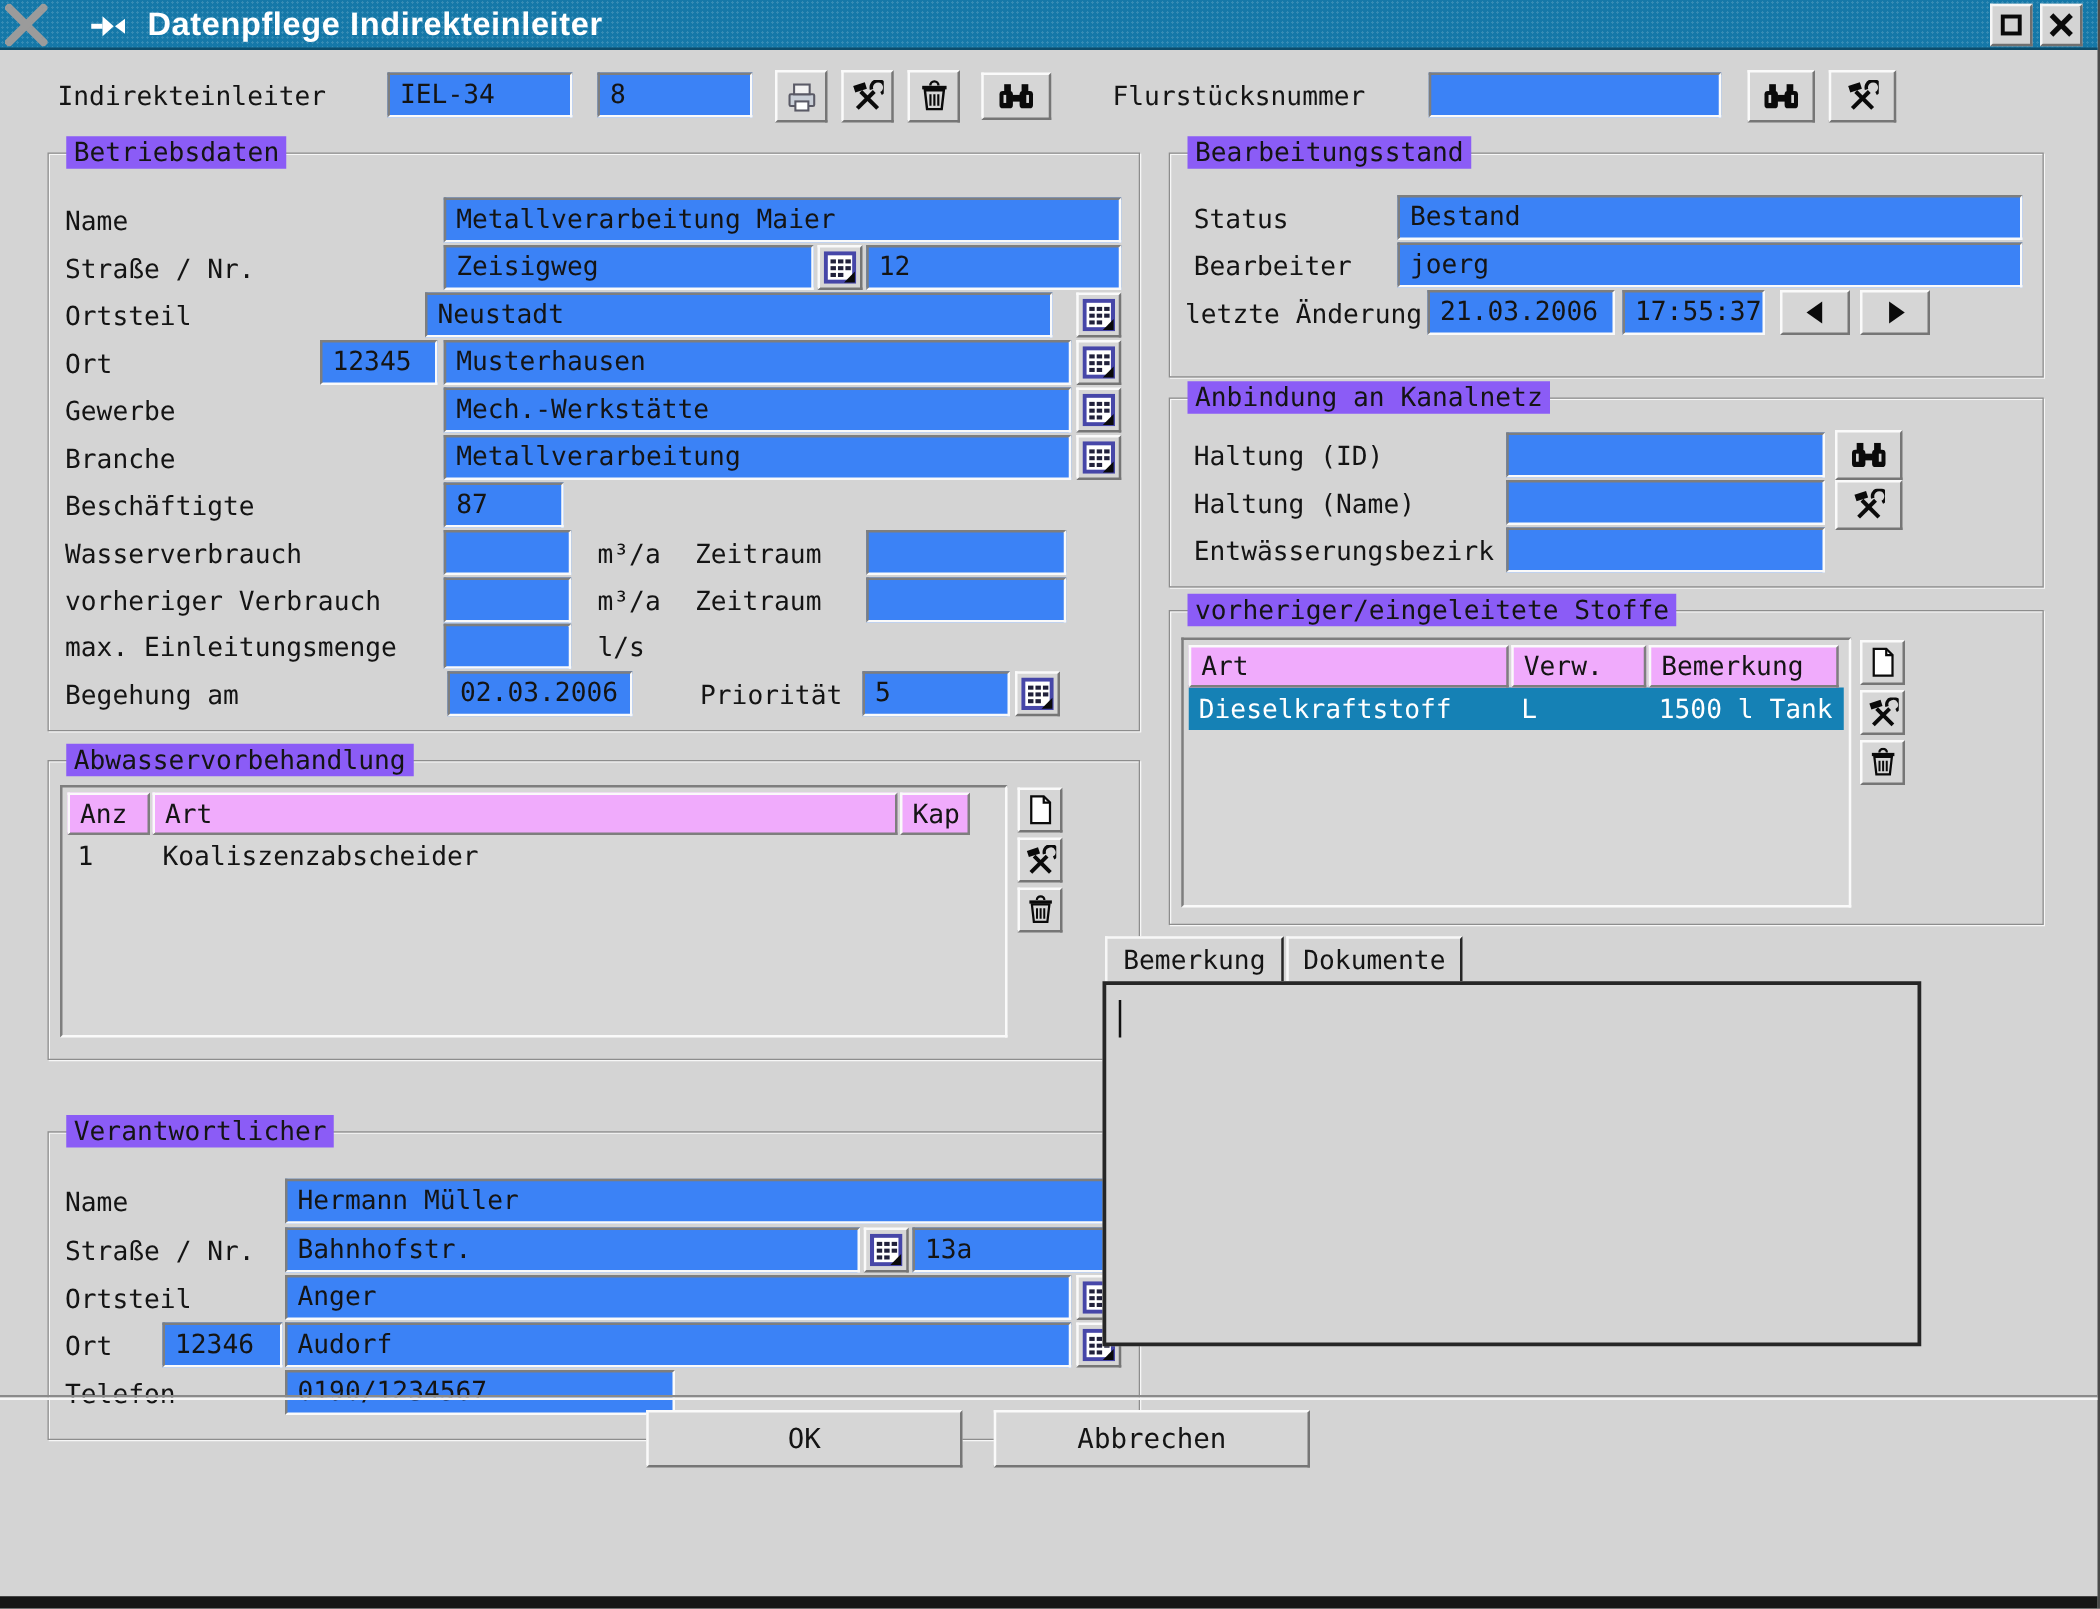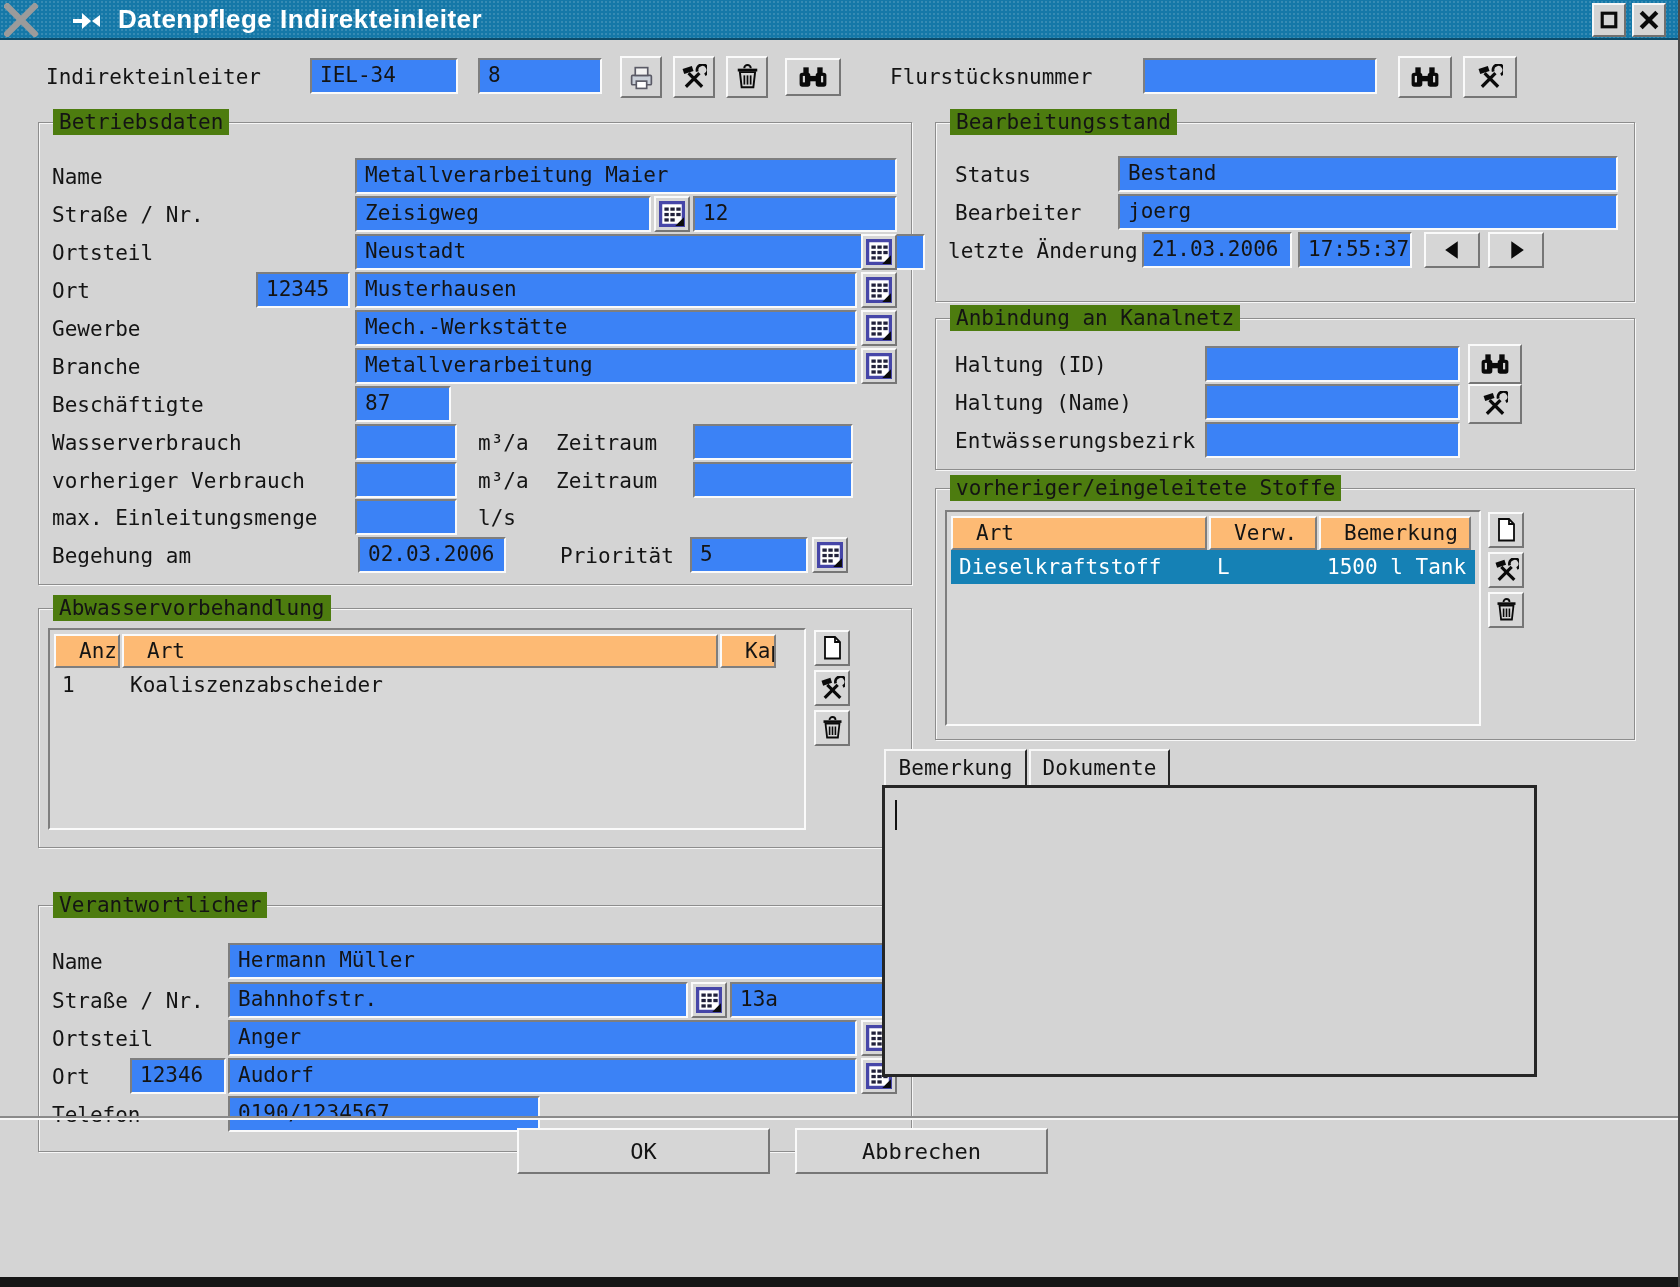--- a/index.html
+++ b/index.html
@@ -44,32 +44,32 @@
     position:absolute; background:#d6d6d6;
     border-top:2px solid #fafafa; border-left:2px solid #fafafa;
     border-bottom:2px solid #767676; border-right:2px solid #767676;
     display:flex; align-items:center; justify-content:center;
   }
   .group {
     position:absolute; border:1px solid #8d8d8d;
     box-shadow:inset 1px 1px 0 #f7f7f7, 1px 1px 0 #f7f7f7;
   }
   .legend {
-    position:absolute; top:-14px; left:14px; background:#4d7c0f;
+    position:absolute; top:-14px; left:14px; background:#8b5cf6;
     padding:0 6px; line-height:26px; white-space:nowrap;
   }
   .tframe {
     position:absolute; background:#d7d7d7;
     border-top:2px solid #7e7e7e; border-left:2px solid #7e7e7e;
     border-bottom:2px solid #fafafa; border-right:2px solid #fafafa;
     padding:4px;
   }
   .thead { position:relative; display:flex; height:34px; }
   .thcell {
-    background:#fdba74; height:34px; line-height:30px; padding-left:23px;
+    background:#f0abfc; height:34px; line-height:30px; padding-left:8px;
     border-top:2px solid #fafafa; border-left:2px solid #fafafa;
     border-bottom:2px solid #7e7e7e; border-right:2px solid #7e7e7e;
     margin-right:2px; white-space:nowrap; overflow:hidden;
   }
   .trow { display:flex; height:34px; line-height:34px; }
   .trow.selected { background:var(--selection,#1581b5); color:#ffffff; }
   .tcell { padding-left:8px; white-space:nowrap; overflow:hidden; }
   .tab {
     position:absolute; height:36px; background:#d4d4d4; text-align:center;
     line-height:34px;
@@ -233,21 +233,21 @@
   <span class="lbl" style="left:52px;top:202px">Straße / Nr.</span>
   <div class="fld" style="left:355px;top:196px;width:296px">Zeisigweg</div>
   <div class="btn" style="left:654px;top:196px;width:36px;height:36px">
     <svg class="icon" width="26" height="26" viewBox="0 0 24 24">
         <use href="#i-grid"></use>
       </svg>
   </div>
   <div class="fld" style="left:693px;top:196px;width:204px">12</div>
 
   <span class="lbl" style="left:52px;top:240px">Ortsteil</span>
-  <div class="fld" style="left:355px;top:234px;width:570px">Neustadt</div>
+  <div class="fld" style="left:340px;top:234px;width:502px">Neustadt</div>
   <div class="btn" style="left:861px;top:234px;width:36px;height:36px">
     <svg class="icon" width="26" height="26" viewBox="0 0 24 24">
         <use href="#i-grid"></use>
       </svg>
   </div>
 
   <span class="lbl" style="left:52px;top:278px">Ort</span>
   <div class="fld" style="left:256px;top:272px;width:94px">12345</div>
   <div class="fld" style="left:355px;top:272px;width:502px">Musterhausen</div>
   <div class="btn" style="left:861px;top:272px;width:36px;height:36px">

